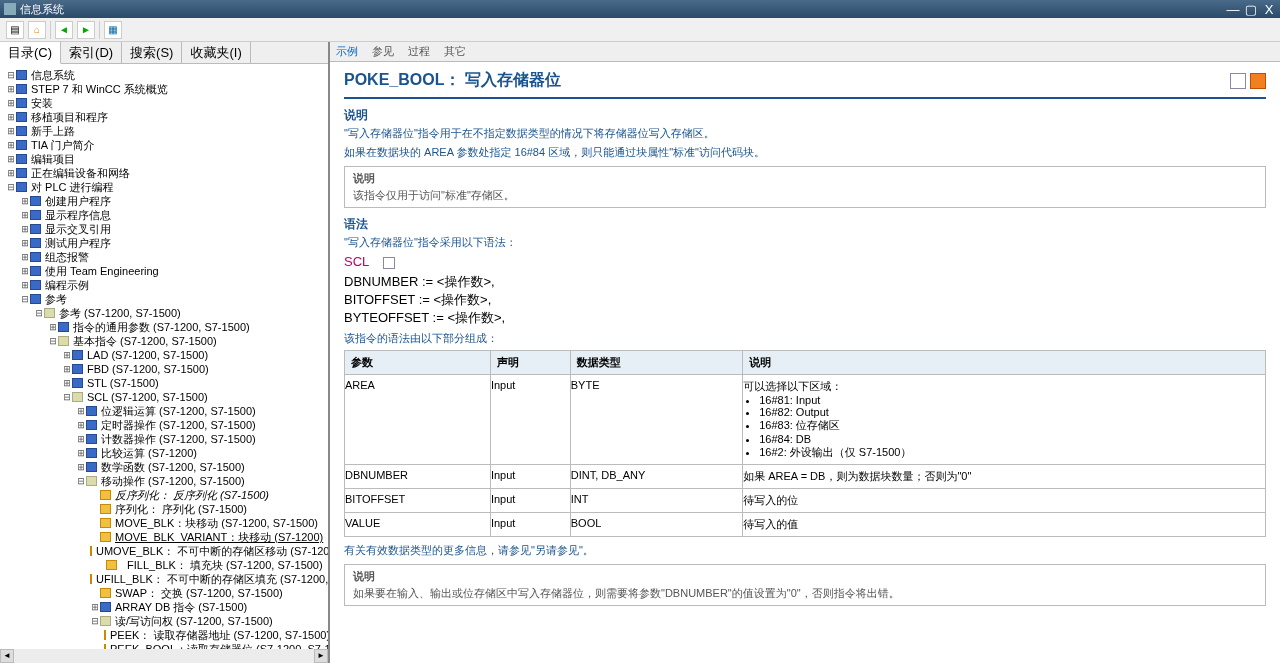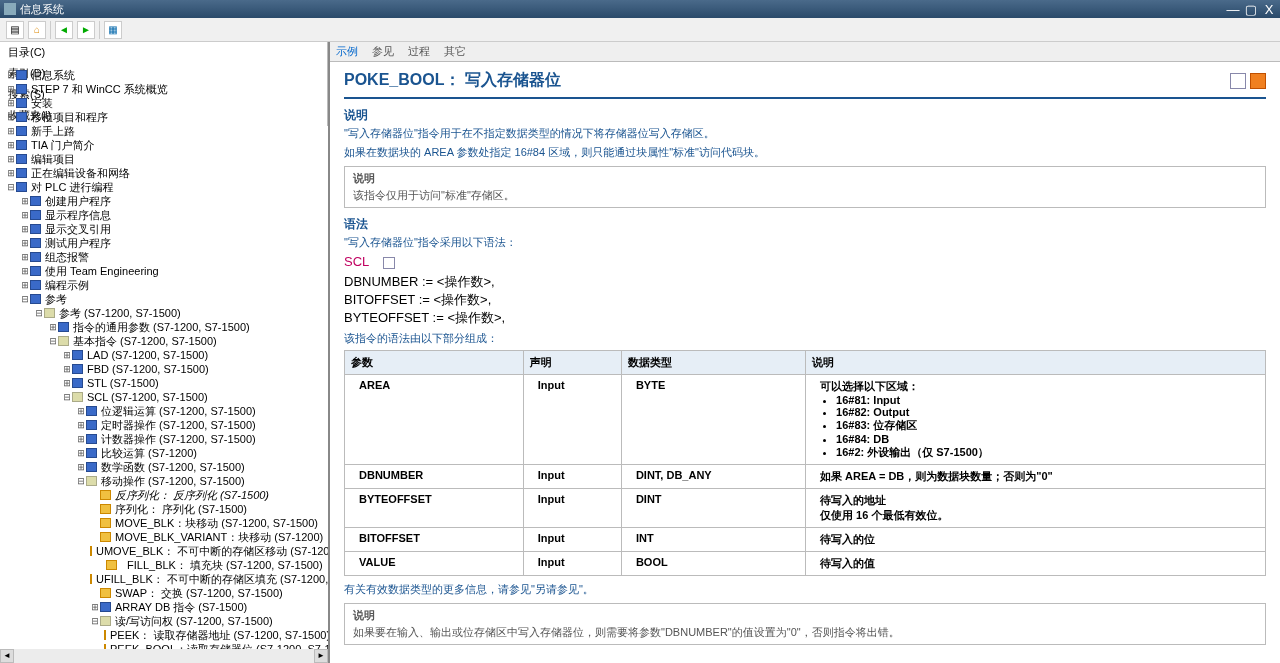--- a/index.html
+++ b/index.html
@@ -18,21 +18,21 @@
 .tool.home { color: #d80; }
 .tool.nav { color: #0a0; font-weight: bold; }
 .tool.sep { width: 1px; background: #ccc; border: none; }
 
 
 .main { display: flex; height: calc(100vh - 42px); }
 .sidebar { width: 330px; border-right: 2px solid #888; display: flex; flex-direction: column; background: #fff; }
 .content { flex: 1; display: flex; flex-direction: column; overflow: auto; }
 
 
-.side-tabs { display: flex; height: 22px; background: #efefef; border-bottom: 1px solid #bbb; font-size: 11px; flex-direction: column; }
+.side-tabs { display: flex; height: 22px; background: #efefef; border-bottom: 1px solid #bbb; font-size: 13px; }
 .side-tab { padding: 3px 8px; border-right: 1px solid #bbb; display: flex; align-items: center; }
 .side-tab.active { background: #fff; border-bottom: 1px solid #fff; margin-bottom: -1px; }
 
 
 .tree { flex: 1; overflow: auto; padding: 4px 2px; font-size: 11px; line-height: 14px; position: relative; }
 .tree-row { white-space: nowrap; display: flex; align-items: center; height: 14px; }
 .te { display: inline-flex; width: 10px; height: 14px; align-items: center; justify-content: center; color: #555; font-size: 9px; }
 .ticon { display: inline-block; width: 11px; height: 10px; margin-right: 3px; }
 .ticon.book { background: #3a6ac8; border: 1px solid #264a90; }
 .ticon.folder { background: #dcdcaa; border: 1px solid #aa8; }
@@ -60,21 +60,21 @@
 .notebox { border: 1px solid #bbb; background: #fff; padding: 4px 8px; margin: 6px 0; font-size: 11px; }
 .notebox .nh { color: #555; font-weight: bold; display: block; margin-bottom: 2px; }
 .notebox .nt { color: #555; }
 .code { font-family: Consolas, monospace; font-size: 13px; color: #000; margin: 4px 0 4px 0; }
 .code .kw { color: #c00060; }
 .code .cp { margin-left: 6px; width: 12px; height: 12px; border: 1px solid #88a; display: inline-block; vertical-align: middle; }
 
 
 table.pt { border-collapse: collapse; width: 100%; margin-top: 0; font-size: 11px; }
 table.pt th { background: #e6eef6; text-align: left; padding: 4px 6px; font-weight: bold; border: 1px solid #bbb; color: #000; }
-table.pt td { border: 1px solid #bbb; padding: 4px 14px; vertical-align: top; font-weight: bold; }
+table.pt td { border: 1px solid #bbb; padding: 4px 0; vertical-align: top; }
 table.pt ul { list-style: disc; margin-left: 16px; }
 </style>
 </head>
 <body>
 
 <div class="titlebar">
   <span class="icon"></span>
   <span class="title">信息系统</span>
   <div class="winbtns">
     <span class="winbtn">—</span>
@@ -261,21 +261,21 @@
         <div class="tree-row" style="padding-left: 88px;">
           <span class="te"></span>
           <span class="ticon page"></span>
           <span class="lbl">序列化： 序列化 (S7-1500)</span>
         </div>
         <div class="tree-row" style="padding-left: 88px;">
           <span class="te"></span>
           <span class="ticon page"></span>
           <span class="lbl">MOVE_BLK：块移动 (S7-1200, S7-1500)</span>
         </div>
-        <div class="tree-row" style="padding-left: 88px;">
+        <div class="tree-row" style="padding-left: 88px; text-decoration: underline;">
           <span class="te"></span>
           <span class="ticon page"></span>
           <span class="lbl">MOVE_BLK_VARIANT：块移动 (S7-1200)</span>
         </div>
         <div class="tree-row" style="padding-left: 88px;">
           <span class="te"></span>
           <span class="ticon page"></span>
           <span class="lbl">UMOVE_BLK： 不可中断的存储区移动 (S7-1200, S7-1500)</span>
         </div>
         <div class="tree-row" style="padding-left: 88px; gap: 6px;">
@@ -390,26 +390,20 @@
                 </ul>
               </td>
             </tr>
             <tr>
               <td>DBNUMBER</td>
               <td>Input</td>
               <td>DINT, DB_ANY</td>
               <td>如果 AREA = DB，则为数据块数量；否则为"0"</td>
             </tr>
             <tr>
-              <td>BYTEOFFSET</td>
-              <td>Input</td>
-              <td>DINT</td>
-              <td>待写入的地址<br>仅使用 16 个最低有效位。</td>
-            </tr>
-            <tr>
               <td>BITOFFSET</td>
               <td>Input</td>
               <td>INT</td>
               <td>待写入的位</td>
             </tr>
             <tr>
               <td>VALUE</td>
               <td>Input</td>
               <td>BOOL</td>
               <td>待写入的值</td>

